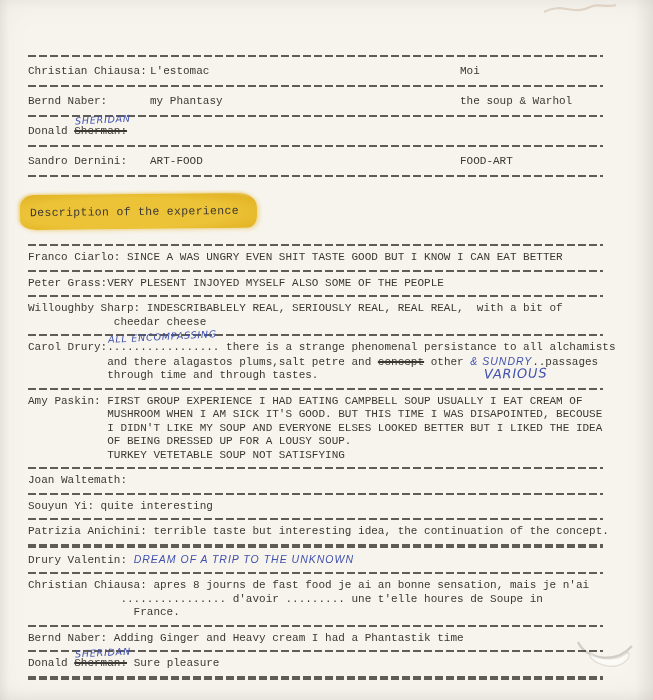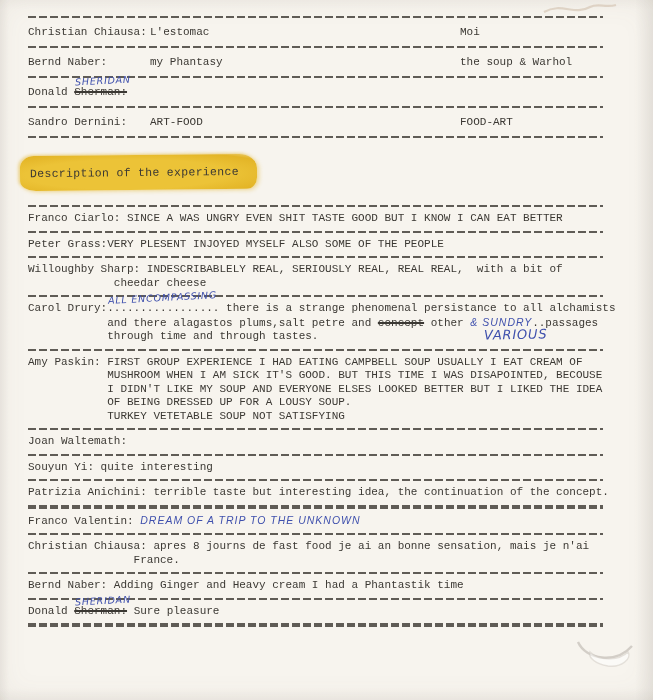--- a/index.html
+++ b/index.html
@@ -11,21 +11,21 @@
     background:
       linear-gradient(90deg, rgba(90,80,70,0.07), rgba(0,0,0,0) 9px),
       linear-gradient(270deg, rgba(90,80,70,0.09), rgba(0,0,0,0) 18px),
       linear-gradient(0deg, rgba(90,80,70,0.05), rgba(0,0,0,0) 12px),
       linear-gradient(180deg, rgba(90,80,70,0.03), rgba(0,0,0,0) 10px),
       #f7f4ee;
     box-shadow: inset 0 0 30px rgba(120,105,90,0.08);
     font-family:"Liberation Mono","DejaVu Sans Mono",monospace;
     color:#3b3833;
   }
-  .content{position:relative;padding:16px 50px 0 28px;z-index:2;}
+  .content{position:relative;padding:16px 50px 0 28px;z-index:2;margin-top:39px;}
   .sep{
     height:2px;
     background:repeating-linear-gradient(90deg,#45413b 0 8px,rgba(0,0,0,0) 8px 11px);
     opacity:.85;
   }
   
   .hrow{position:relative;padding:7px 0;line-height:14px;font-size:11px;white-space:pre;}
   .hrow .c2{position:absolute;left:122px;top:7px;}
   .hrow .c3{position:absolute;left:432px;top:7px;}
   
@@ -126,25 +126,26 @@
         <div class="entry">
           <div class="line"><span class="seg-tx">Souyun Yi: quite interesting</span></div>
         </div>
         <div class="sep"></div>
         <div class="entry">
           <div class="line"><span class="seg-tx">Patrizia Anichini: terrible taste but interesting idea, the continuation of the concept.</span></div>
         </div>
         <div class="sep"></div>
         <div class="sep"></div>
         <div class="entry">
-          <div class="line"><span class="seg-tx">Franco Valentin: </span><span class="seg-hw">DREAM OF A TRIP TO THE UNKNOWN</span></div>
+          <div class="line"><span class="seg-tx">Drury Valentin: </span><span class="seg-hw">DREAM OF A TRIP TO THE UNKNOWN</span></div>
         </div>
         <div class="sep"></div>
         <div class="entry">
           <div class="line"><span class="seg-tx">Christian Chiausa: apres 8 journs de fast food je ai an bonne sensation, mais je n'ai</span></div>
+          <div class="line"><span class="seg-tx">              ................ d'avoir ......... une t'elle houres de Soupe in</span></div>
           <div class="line"><span class="seg-tx">                France.</span></div>
         </div>
         <div class="sep"></div>
         <div class="entry">
           <div class="line"><span class="seg-tx">Bernd Naber: Adding Ginger and Heavy cream I had a Phantastik time</span></div>
         </div>
         <div class="sep"></div>
         <div class="entry">
           <div class="line"><span class="seg-tx">Donald </span><span class="rel"><span class="seg-st">Sherman:</span><span class="note above">SHERIDAN</span></span><span class="seg-tx"> Sure pleasure</span></div>
         </div>

